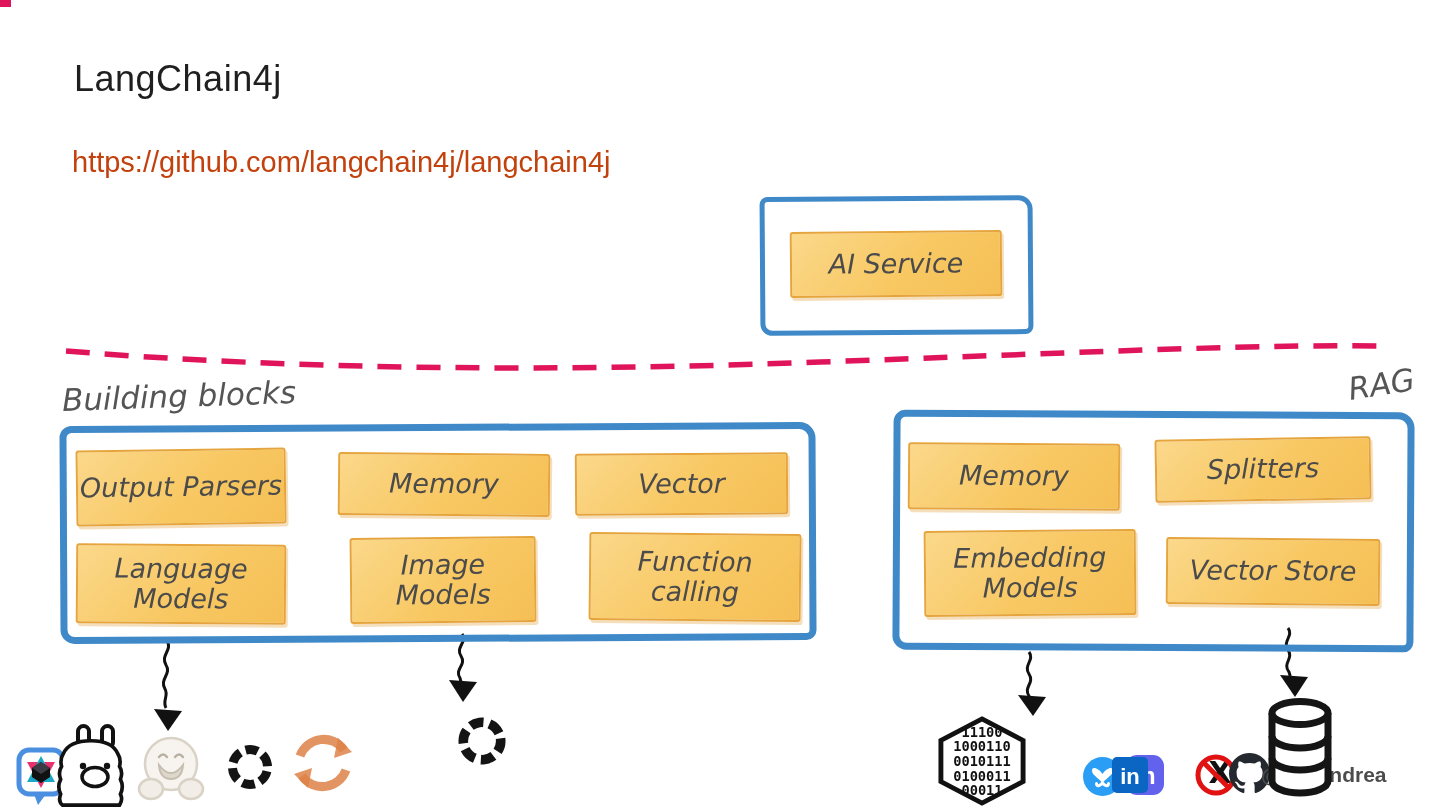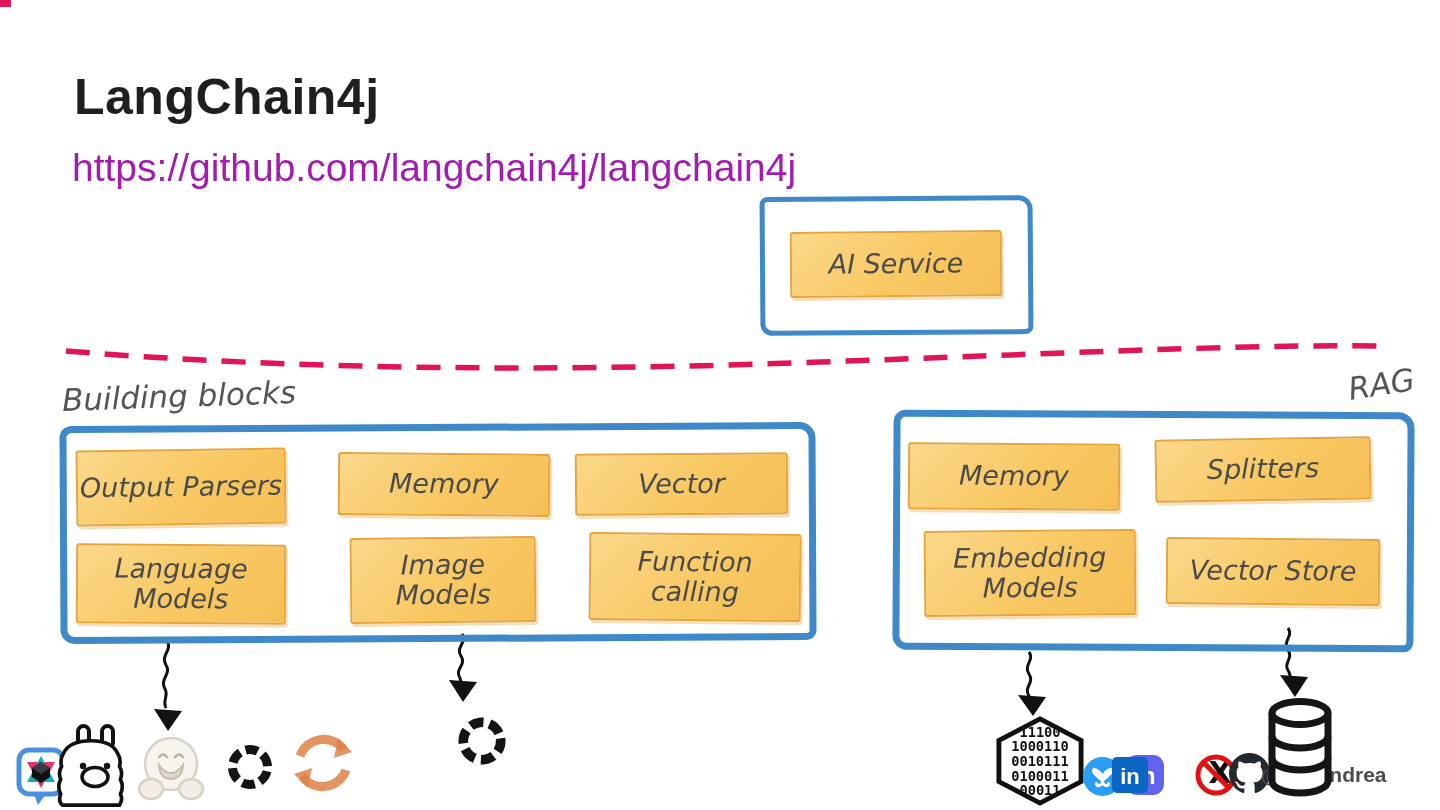--- a/index.html
+++ b/index.html
@@ -10,27 +10,26 @@
     margin: 0 auto;
     background: #ffffff;
     overflow: hidden;
     font-family: "Liberation Sans", sans-serif;
   }
   .abs { position: absolute; }
   #corner-mark { left: 0; top: 0; width: 11px; height: 7px; background: #e0145a; }
 
   #page-title {
     left: 74px; top: 58px;
-    font-size: 50px; font-weight: 700; color: #1f1f1f;
+    font-size: 36px; font-weight: 400; color: #1f1f1f;
     letter-spacing: 0.5px;
-    margin-top: 10px;
   }
   #repo-link {
     left: 72px; top: 146px;
-    font-size: 39px; font-weight: 300; color: #a21caf;
+    font-size: 29px; font-weight: 300; color: #c2410c;
     text-decoration: none; cursor: pointer;
   }
 
   .blue-container {
     border: 7px solid #3f89c8;
     border-radius: 12px 16px 10px 14px;
     background: transparent;
   }
   #ai-service-outer {
     left: 760px; top: 196px; width: 273px; height: 139px;
@@ -199,21 +198,21 @@
       </g>
     </svg>
   </div>
 
   <div class="icon" style="left:451px; top:710px;">
     <svg width="62" height="62" viewBox="0 0 58 58">
       <circle cx="29" cy="29" r="17.5" fill="none" stroke="#141414" stroke-width="9" stroke-dasharray="12.6 5.7" transform="rotate(-8 29 29)"></circle>
     </svg>
   </div>
 
-  <div class="icon" style="left:994px; top:716px;">
+  <div class="icon" style="left:936px; top:716px;">
     <svg width="92" height="90" viewBox="0 0 94 92">
       <polygon points="47,3 89,25 89,67 47,89 5,67 5,25" fill="#fff" stroke="#111" stroke-width="5"></polygon>
       <g font-family="DejaVu Sans Mono, monospace" font-size="14" font-weight="bold" fill="#111" text-anchor="middle">
         <text x="47" y="21">11100</text>
         <text x="47" y="36">1000110</text>
         <text x="47" y="51">0010111</text>
         <text x="47" y="66">0100011</text>
         <text x="47" y="81">00011</text>
       </g>
     </svg>

